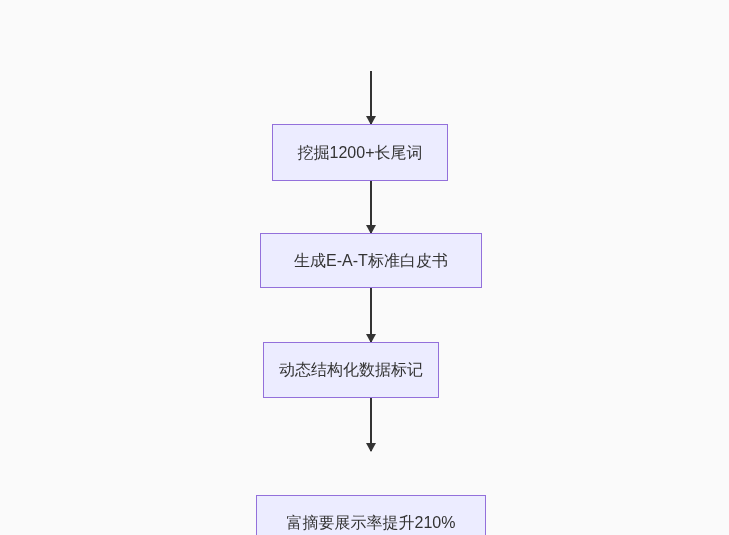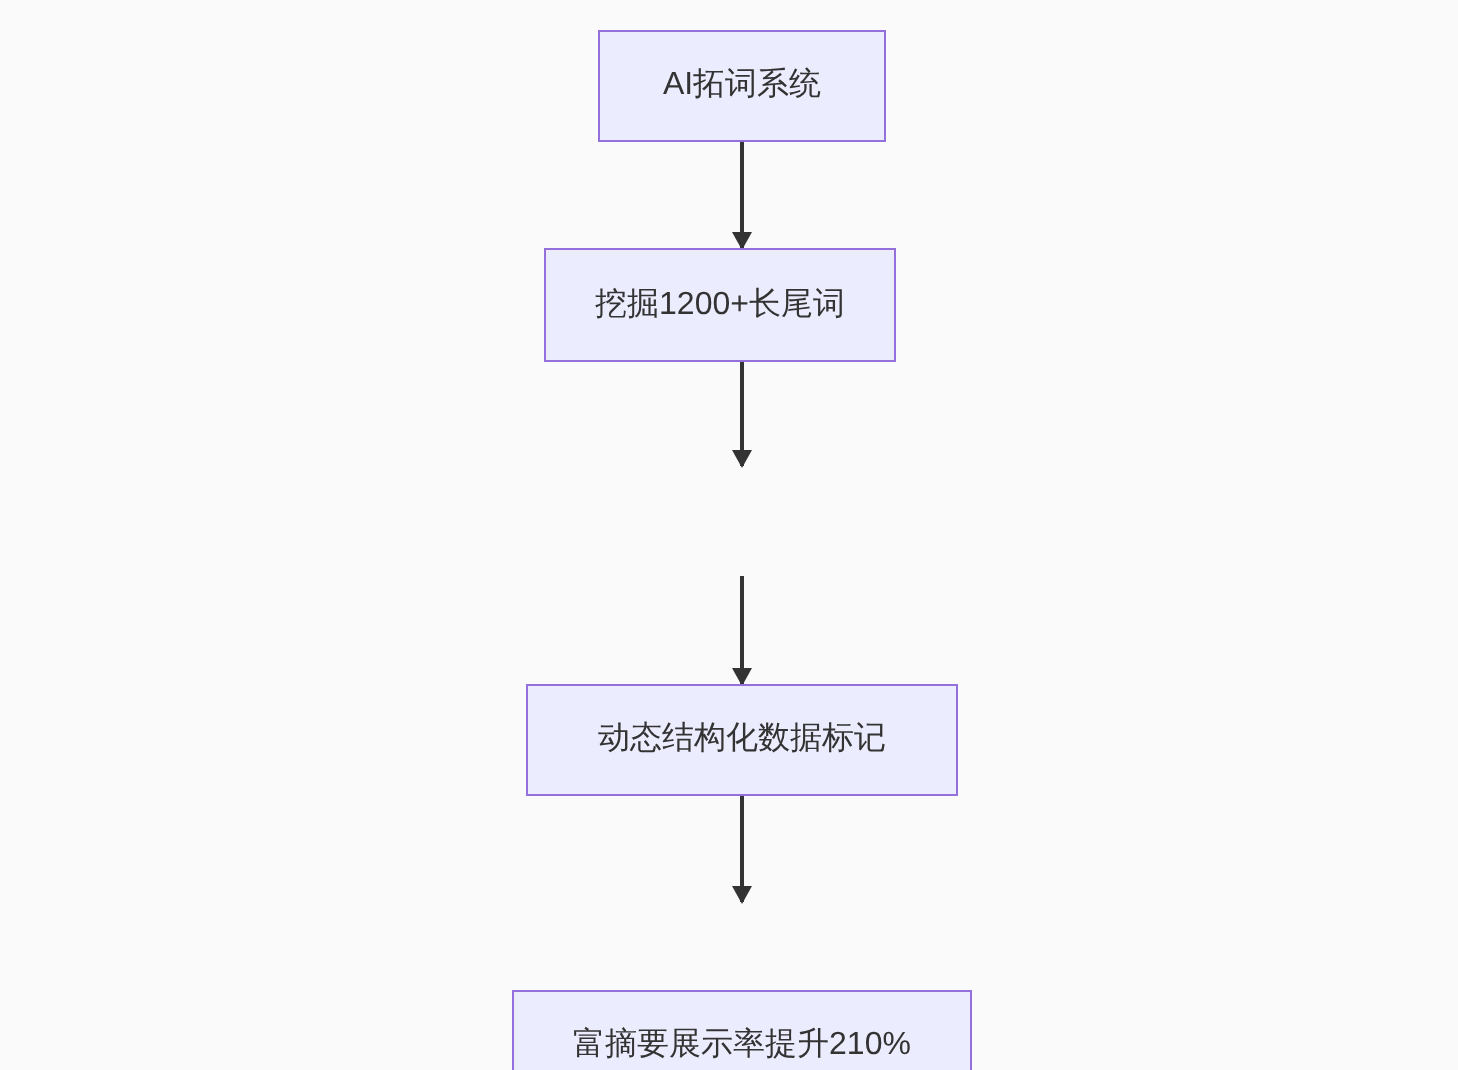--- a/index.html
+++ b/index.html
@@ -24,21 +24,21 @@
     border: 1px solid var(--node-border, #9370DB);
     color: var(--text-color, #333333);
     font-size: 16px;
     line-height: 1.2;
     text-align: center;
     white-space: nowrap;
   }
   .n1 { left: 299px; top: 15px;  width: 144px; height: 56px; }
   .n2 { left: 272px; top: 124px; width: 176px; height: 57px; }
   .n3 { left: 260px; top: 233px; width: 222px; height: 55px; }
-  .n4 { left: 263px; top: 342px; width: 216px; height: 56px; }
+  .n4 { left: 263px; top: 342px; width: 176px; height: 56px; }
   .n5 { left: 256px; top: 451px; width: 230px; height: 56px; margin-top: 44px; }
 
   .arrow {
     position: absolute;
     width: 2px;
     background: var(--arrow-color, #333333);
   }
   .arrow::after {
     content: "";
     position: absolute;
@@ -53,32 +53,32 @@
   .a1 { left: 370px; top: 71px;  height: 53px; }
   .a2 { left: 370px; top: 181px; height: 52px; }
   .a3 { left: 370px; top: 288px; height: 54px; }
   .a4 { left: 370px; top: 398px; height: 53px; }
 </style>
 </head>
 <body>
 
 <div class="canvas">
 
-  <div class="node n1">
-    <span>AI拓词系统</span>
-  </div>
 
   <div class="arrow a1"></div>
 
   <div class="node n2">
     <span>挖掘1200+长尾词</span>
   </div>
 
   <div class="arrow a2"></div>
 
+  <div class="node n3">
+    <span>生成E-A-T标准白皮书</span>
+  </div>
 
   <div class="arrow a3"></div>
 
   <div class="node n4">
     <span>动态结构化数据标记</span>
   </div>
 
   <div class="arrow a4"></div>
 
   <div class="node n5">

